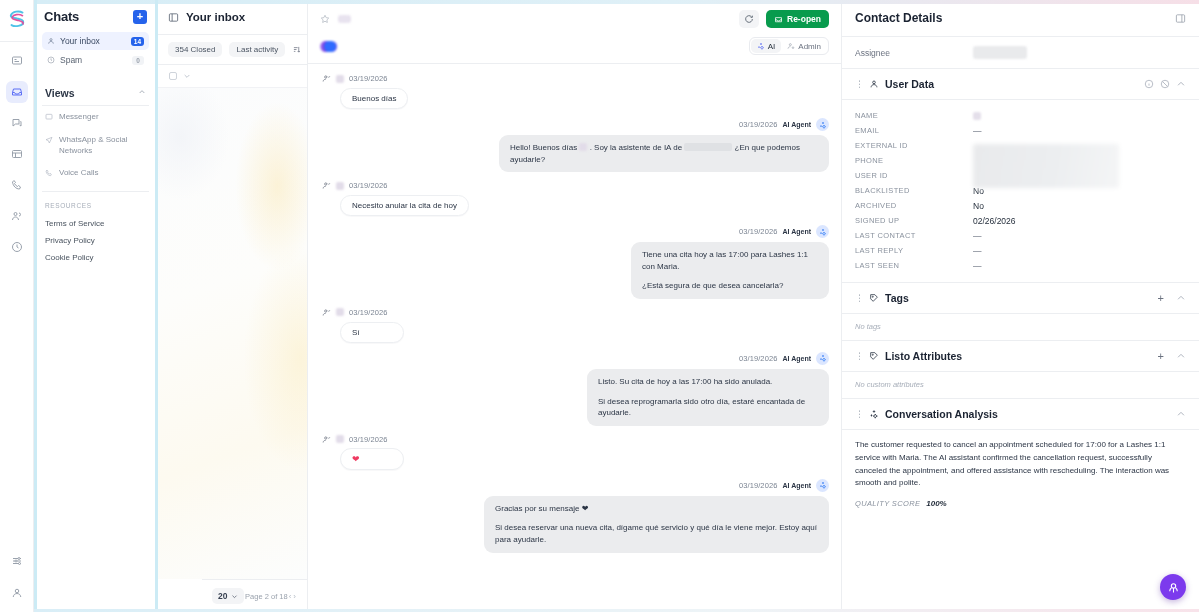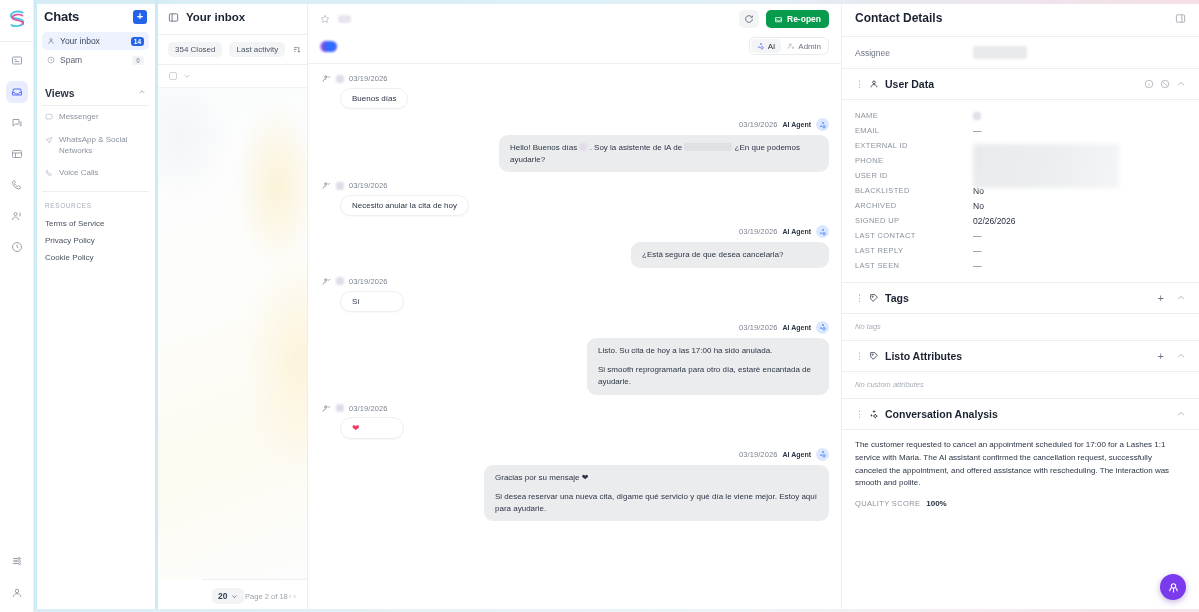--- a/index.html
+++ b/index.html
@@ -276,21 +276,21 @@
   .data-grid { position: relative; }
   .name-emoji-blur {
     width: 8px; height: 8px; border-radius: 2px; background: #e4dfea; filter: blur(1.1px);
   }
 
   .empty-note { font-size: 7.5px; color: #a7aeb9; padding: 8px 13px 9px 13px; font-style: italic;}
   .analysis-body { padding: 9px 13px 10px 13px; }
   .analysis-text {
     font-size: 8px; color: #2b3545; line-height: 1.6;
   }
-  .quality-row { display: flex; align-items: center; gap: 6px; margin-top: 9px; }
+  .quality-row { display: flex; align-items: center; gap: 6px; margin-top: 9px; font-style: italic; }
   .quality-label { font-size: 7.5px; color: #8a929e; letter-spacing: 0.35px; text-transform: uppercase;}
   .quality-val { font-size: 8px; color: #1f2937; font-weight: bold; }
 
   .fab {
     position: absolute; right: 13px; bottom: 12px;
     width: 26px; height: 26px; border-radius: 50%;
     background: #7c3aed; display: flex; align-items: center;
     justify-content: center; color: #fff; cursor: pointer;
     box-shadow: 0 2px 6px rgba(90,40,160,0.35);
   }
@@ -622,20 +622,21 @@
         <div class="meta-right">
           <span class="meta-date">03/19/2026</span>
           <span class="meta-who">AI Agent</span>
           <span class="ai-avatar">
             <svg width="8" height="8" viewBox="0 0 24 24" fill="none" stroke="currentColor" stroke-width="2.2">
               <path d="M12 3v6M9 6h6M6 13v5M4 15.5h4M15 12l1.6 3.4L20 17l-3.4 1.6L15 22l-1.6-3.4L10 17l3.4-1.6z"></path>
             </svg>
           </span>
         </div>
         <div class="bubble-out" style="max-width:198px">
+          <p>Tiene una cita hoy a las 17:00 para Lashes 1:1 con Maria.</p>
           <p>¿Está segura de que desea cancelarla?</p>
         </div>
       </div>
 
       <div class="msg-group">
         <div class="meta-left">
           <span style="display:flex">
             <svg width="9" height="9" viewBox="0 0 24 24" fill="none" stroke="#6b7280" stroke-width="2">
               <circle cx="10" cy="8" r="3"></circle>
                 <path d="M3 20c0-3.4 3.1-6 7-6"></path>
@@ -653,21 +654,21 @@
           <span class="meta-date">03/19/2026</span>
           <span class="meta-who">AI Agent</span>
           <span class="ai-avatar">
             <svg width="8" height="8" viewBox="0 0 24 24" fill="none" stroke="currentColor" stroke-width="2.2">
               <path d="M12 3v6M9 6h6M6 13v5M4 15.5h4M15 12l1.6 3.4L20 17l-3.4 1.6L15 22l-1.6-3.4L10 17l3.4-1.6z"></path>
             </svg>
           </span>
         </div>
         <div class="bubble-out" style="max-width:242px">
           <p>Listo. Su cita de hoy a las 17:00 ha sido anulada.</p>
-          <p>Si smooth reprogramarla para otro día, estaré encantada de ayudarle.</p>
+          <p>Si desea reprogramarla sido otro día, estaré encantada de ayudarle.</p>
         </div>
       </div>
 
       <div class="msg-group">
         <div class="meta-left">
           <span style="display:flex">
             <svg width="9" height="9" viewBox="0 0 24 24" fill="none" stroke="#6b7280" stroke-width="2">
               <circle cx="10" cy="8" r="3"></circle>
                 <path d="M3 20c0-3.4 3.1-6 7-6"></path>
                 <path d="M16 7l2 2 3-3"></path>

